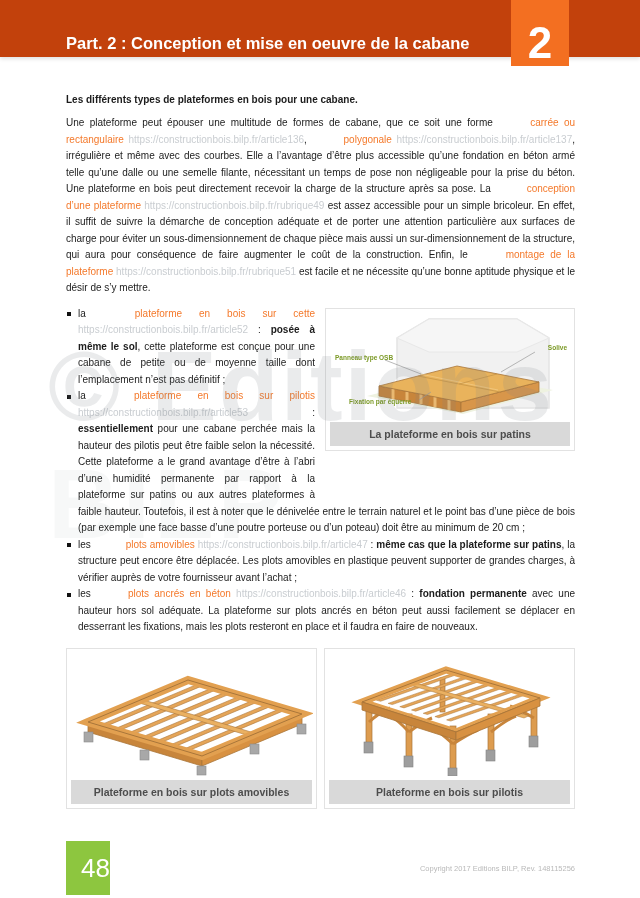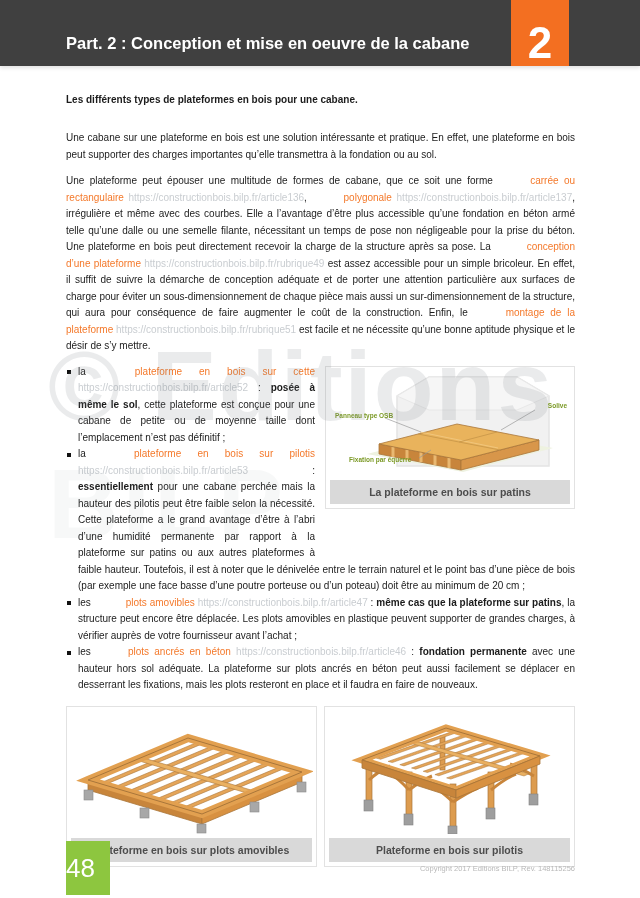--- a/index.html
+++ b/index.html
@@ -1,20 +1,20 @@
 <!DOCTYPE html>
 <html><head>
 <meta charset="utf-8">
 <style>
   html,body{margin:0;padding:0;background:#ffffff;}
   .page{position:relative;width:640px;height:898px;background:#ffffff;overflow:hidden;
         font-family:"Liberation Sans",sans-serif;color:#1c1c1c;}
 
   
-  .band{position:absolute;left:0;top:0;width:640px;height:66px;background:#404040;
+  .band{position:absolute;left:0;top:0;width:640px;height:57px;background:#c2410c;
         box-shadow:0 2px 4px rgba(0,0,0,0.12);}
   .band-title{position:absolute;left:66px;top:34px;font-size:16.5px;font-weight:bold;color:#ffffff;}
   .chapter-box{position:absolute;left:511px;top:0;width:58px;height:66px;background:#f36f21;
         display:flex;align-items:flex-end;justify-content:center;}
   .chapter-num{font-size:44px;line-height:0.95;font-weight:bold;color:#ffffff;padding-bottom:2px;}
 
   
   .content{position:absolute;left:66px;top:80px;width:509px;}
   .article-line{height:20px;}
   .article-id{color:#f36f21;font-weight:bold;font-size:9px;vertical-align:2px;}
@@ -47,21 +47,21 @@
   .fig-bottom{width:251px;}
   .fig-bottom .fig-art{height:124px;}
 
   
   .wm{position:absolute;font-weight:bold;pointer-events:none;white-space:nowrap;z-index:6;}
   .wm1{left:48px;top:330px;font-size:98px;color:rgba(125,130,135,0.16);letter-spacing:2px;}
   .wm2{left:48px;top:448px;font-size:98px;color:rgba(125,130,135,0.06);letter-spacing:4px;}
 
   
   .page-num-box{position:absolute;left:66px;top:841px;width:44px;height:54px;background:#8dc63f;
-        display:flex;align-items:center;justify-content:flex-start;}
+        display:flex;align-items:center;justify-content:flex-end;}
   .page-num{color:#ffffff;font-size:26px;font-weight:normal;}
   .copyright{position:absolute;right:65px;top:864px;font-size:7.5px;color:#b9b9b9;}
 
   
   .wood-edge{stroke:#a9763a;stroke-width:0.8;}
 </style>
 </head>
 <body>
 
 <div class="page">
@@ -73,21 +73,20 @@
     <div class="chapter-num">2</div>
   </div>
 
   <div class="wm wm1">© Editions</div>
   <div class="wm wm2">BILP</div>
 
   <div class="content">
 
     <div class="subtitle">Les différents types de plateformes en bois pour une cabane.</div>
 
-    <p class="body first">Une cabane sur une plateforme en bois est une solution intéressante et pratique. En effet, une plateforme en bois peut supporter des charges importantes qu’elle transmettra à la fondation ou au sol.</p>
 
     <p class="body"><span>Une plateforme peut épouser une multitude de formes de cabane, que ce soit une forme </span><span class="link">carrée ou rectangulaire</span><span class="url"> https://constructionbois.bilp.fr/article136</span><span>, </span><span class="link">polygonale</span><span class="url"> https://constructionbois.bilp.fr/article137</span><span>, irrégulière et même avec des courbes. Elle a l’avantage d’être plus accessible qu’une fondation en béton armé telle qu’une dalle ou une semelle filante, nécessitant un temps de pose non négligeable pour la prise du béton. Une plateforme en bois peut directement recevoir la charge de la structure après sa pose. La </span><span class="link">conception d’une plateforme</span><span class="url"> https://constructionbois.bilp.fr/rubrique49</span><span> est assez accessible pour un simple bricoleur. En effet, il suffit de suivre la démarche de conception adéquate et de porter une attention particulière aux surfaces de charge pour éviter un sous-dimensionnement de chaque pièce mais aussi un sur-dimensionnement de la structure, qui aura pour conséquence de faire augmenter le coût de la construction. Enfin, le </span><span class="link">montage de la plateforme</span><span class="url"> https://constructionbois.bilp.fr/rubrique51</span><span> est facile et ne nécessite qu’une bonne aptitude physique et le désir de s’y mettre.</span></p>
 
     <div class="wrap-block">
 
       <div class="figure fig-right">
         <div class="fig-art">
           <svg width="242" height="106" viewBox="0 0 242 106">
 
             <polygon points="68,96 68,26 100,7 188,7 220,26 220,96" fill="#f1f1f1" stroke="#e4e4e4" stroke-width="1.5"></polygon>

